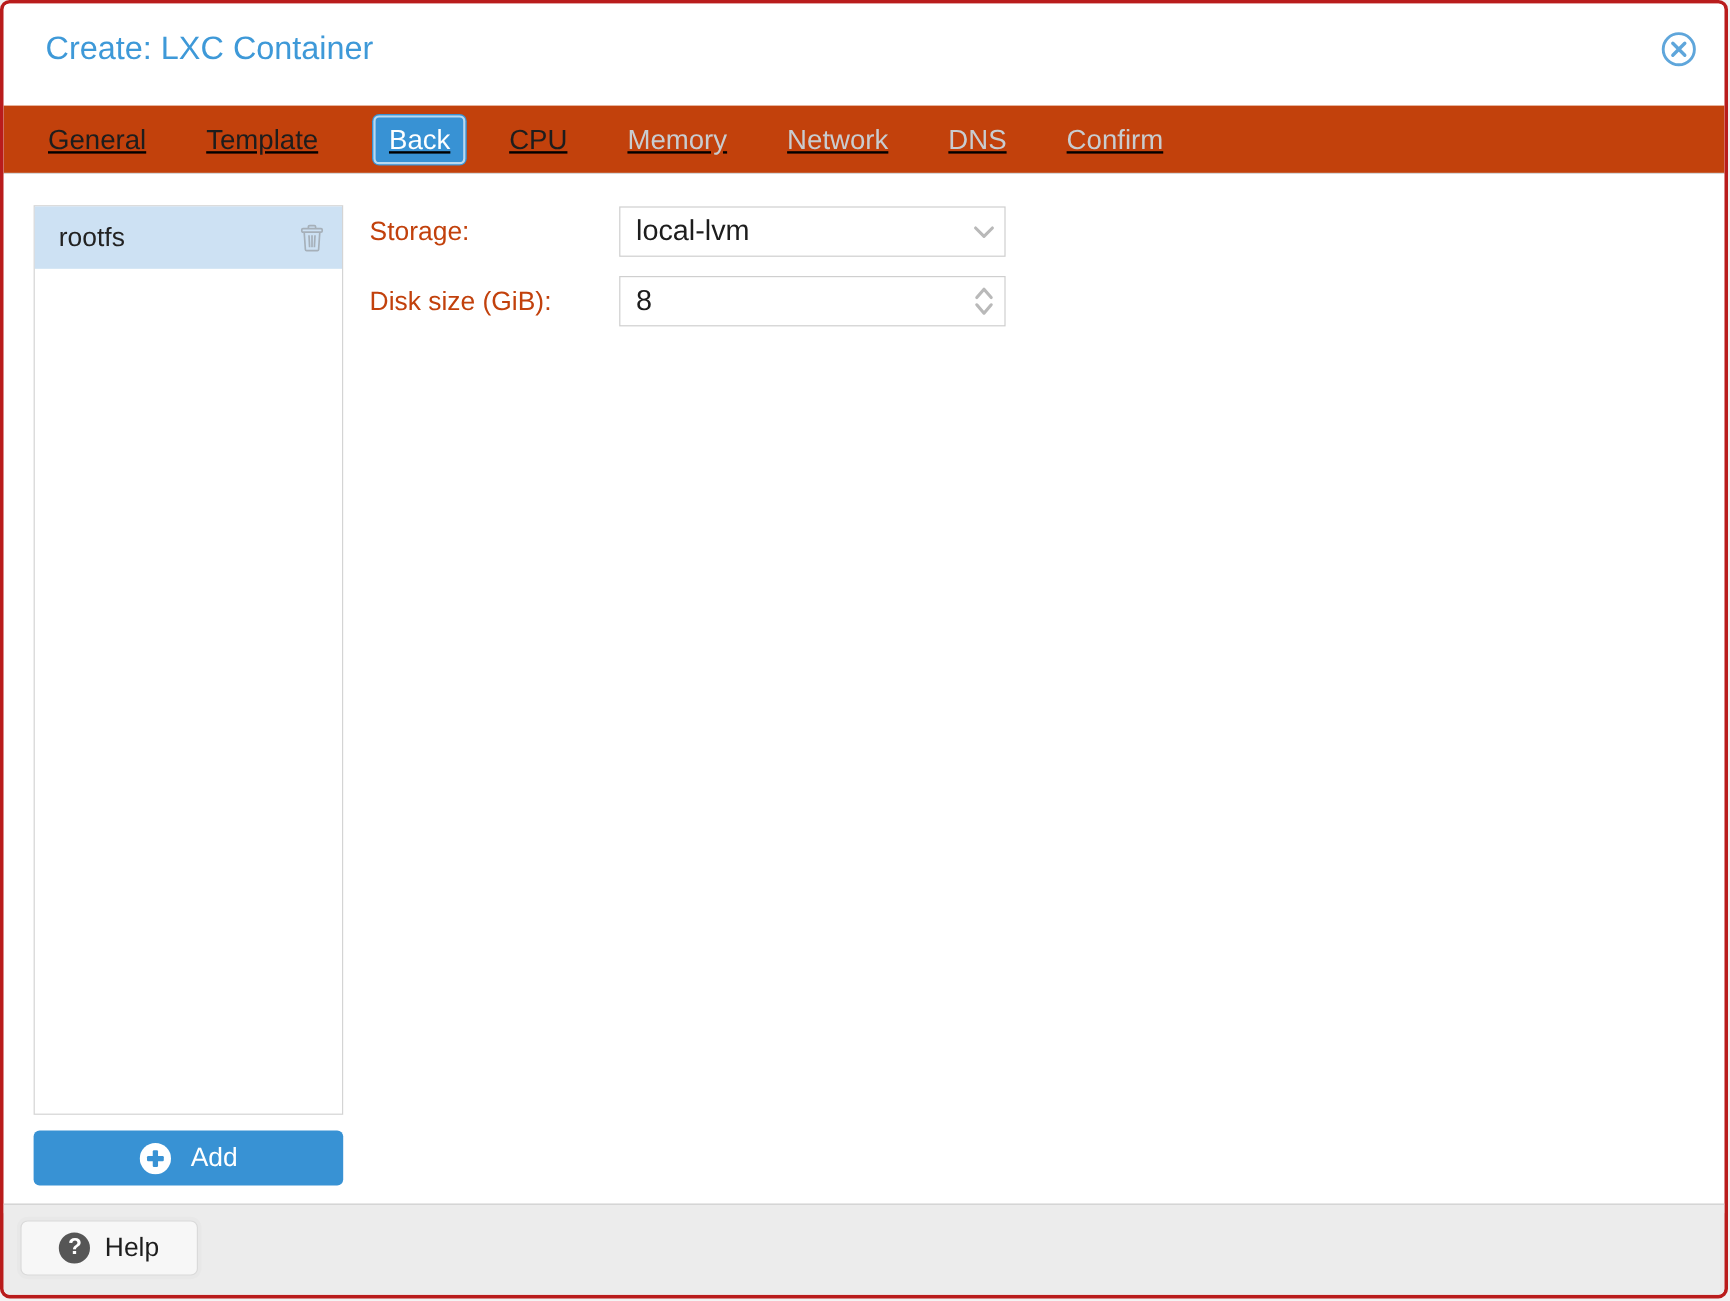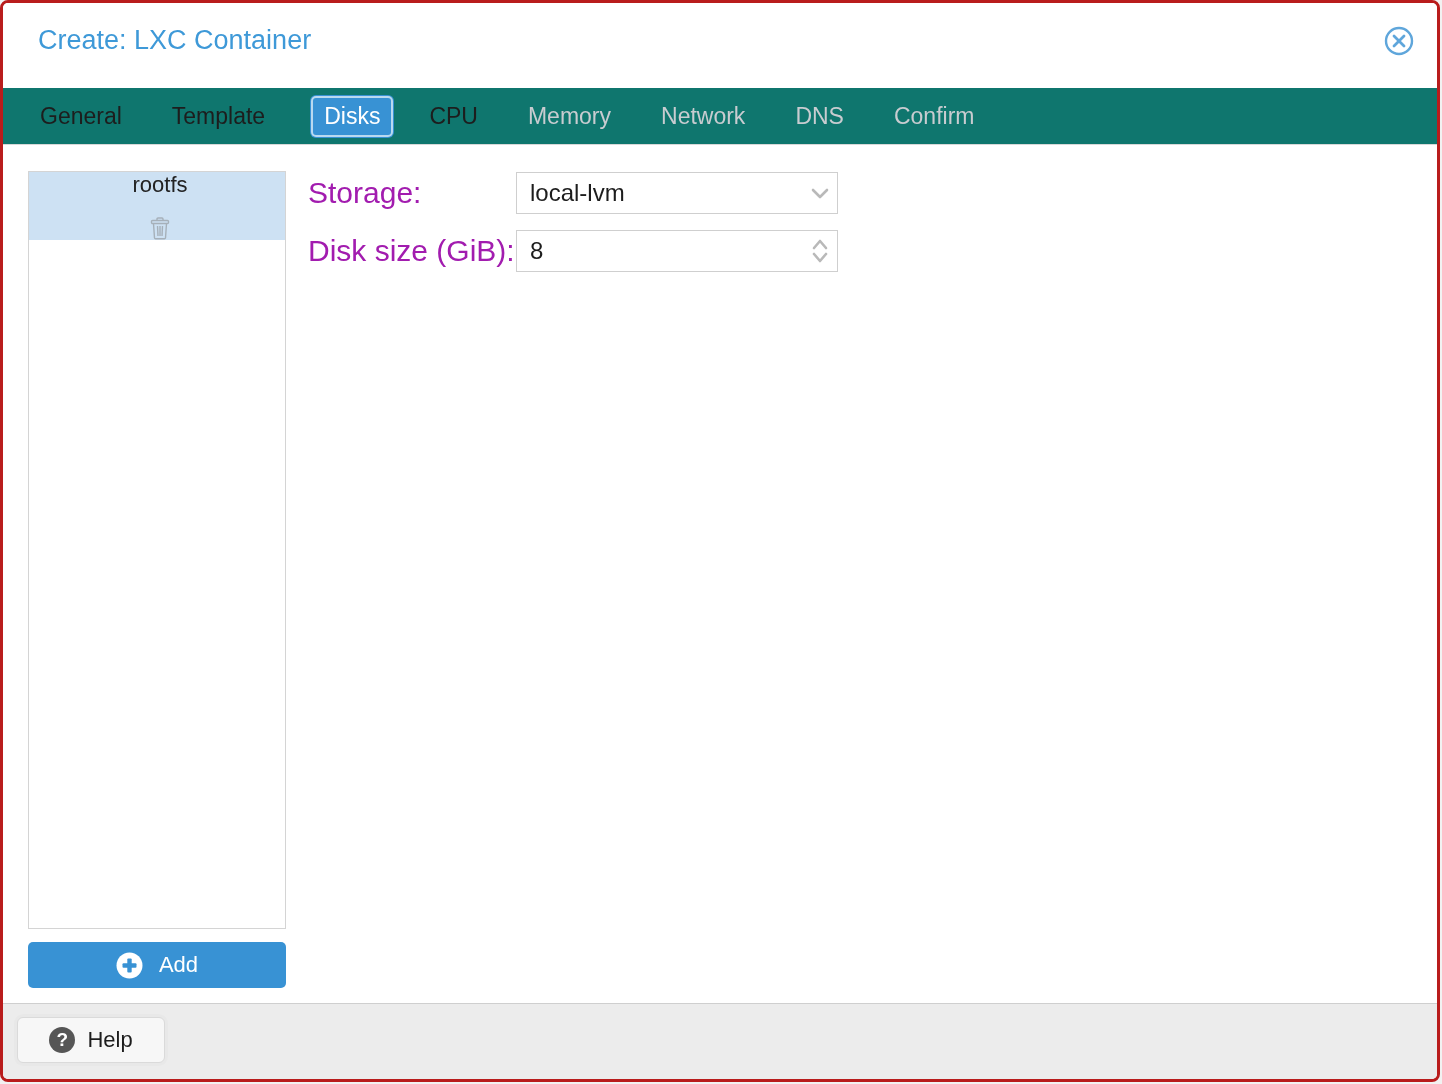--- a/index.html
+++ b/index.html
@@ -30,21 +30,22 @@
   .close-btn{
     position:absolute;right:22px;top:22px;
     width:32px;height:32px;cursor:pointer;
   }
   
   .tabbar{
     position:relative;height:56px;
     display:flex;align-items:center;
     padding-left:35px;
     border-bottom:1px solid #d8d8d8;
-    background:#0f766e;
+    background:#c2410c;
+    text-decoration:underline;
   }
   .tab{
     font-size:23px;color:#1d1d1d;
     margin-right:46px;
     padding:7px 2px;
     white-space:nowrap;
     cursor:pointer;
   }
   .tab.active{
     background:#3892d4;
@@ -63,45 +64,44 @@
     background:#fff;
   }
   .disk-list{
     position:absolute;left:25px;top:26px;
     width:258px;height:758px;
     border:1px solid #d4d4d4;
     box-sizing:border-box;
     background:#fff;
   }
   .disk-row{
-    height:68px;
+    height:52px;
     background:#cde1f3;
     display:flex;align-items:center;
     padding:0 14px 0 20px;
     box-sizing:border-box;
     cursor:pointer;
-    flex-direction:column;
   }
   .disk-row-label{
     flex:1;font-size:22px;color:#222;
   }
   .trash{width:22px;height:24px;opacity:.75;}
   .add-btn{
     position:absolute;left:25px;top:797px;
     width:258px;height:46px;
     background:#3892d4;border:none;border-radius:5px;
     display:flex;align-items:center;justify-content:center;gap:16px;
     color:#fff;font-size:22px;
     cursor:pointer;
     font-family:inherit;
   }
   
   .form-label{
     position:absolute;left:305px;height:42px;line-height:42px;
-    font-size:30px;color:#a21caf;
+    font-size:22px;color:#c2410c;
   }
   .lbl-storage{top:27px;}
   .lbl-disksize{top:85px;}
   .field{
     position:absolute;left:513px;width:322px;height:42px;
     border:1px solid #cfcfcf;
     box-sizing:border-box;
     background:#fff;
     display:flex;align-items:center;
   }
@@ -184,21 +184,21 @@
         <circle cx="16" cy="16" r="13" fill="none" stroke="#5fa6db" stroke-width="2.4"></circle>
         <line x1="11" y1="11" x2="21" y2="21" stroke="#5fa6db" stroke-width="2.8" stroke-linecap="round"></line>
         <line x1="21" y1="11" x2="11" y2="21" stroke="#5fa6db" stroke-width="2.8" stroke-linecap="round"></line>
       </svg>
     </div>
   </div>
 
   <div class="tabbar">
     <div class="tab">General</div>
     <div class="tab">Template</div>
-    <div class="tab active">Disks</div>
+    <div class="tab active">Back</div>
     <div class="tab">CPU</div>
     <div class="tab disabled">Memory</div>
     <div class="tab disabled">Network</div>
     <div class="tab disabled">DNS</div>
     <div class="tab disabled">Confirm</div>
   </div>
 
   <div class="content">
 
     <div class="disk-list">

